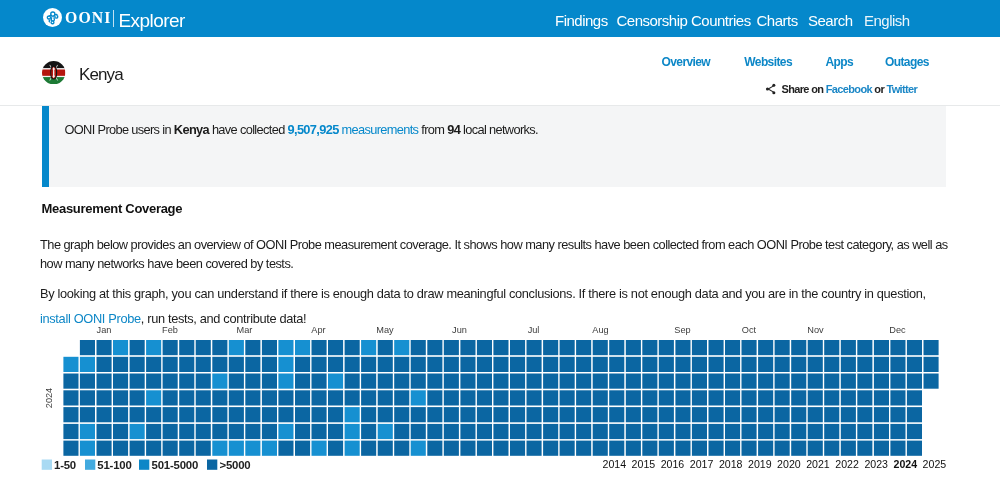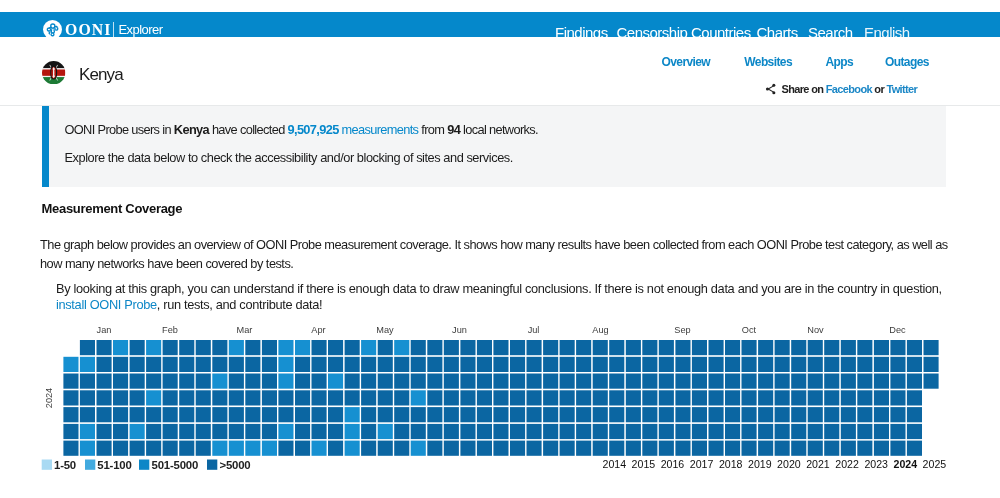--- a/index.html
+++ b/index.html
@@ -1,17 +1,17 @@
 <!DOCTYPE html>
 <html><head><meta charset="utf-8">
 <style>
 * { margin:0; padding:0; box-sizing:border-box; }
 html,body { width:1000px; height:498px; background:#fff; font-family:"Liberation Sans", sans-serif; position:relative; overflow:hidden; }
 .abs { position:absolute; }
-.topbar { position:absolute; left:0; top:12px; width:1000px; height:37px; background:#0588cb; }
+.topbar { position:absolute; left:0; top:0; width:1000px; height:37px; background:#0588cb; }
 .navlink { position:absolute; top:11.6px; color:#fff; font-size:15px; letter-spacing:-0.5px; }
 .subbar { position:absolute; left:0; top:37px; width:1000px; height:68.5px; background:#fff; border-bottom:1px solid #e7e9ea; }
 .sublink { position:absolute; color:#0d87c7; font-size:12px; font-weight:700; letter-spacing:-0.6px; top:18px; }
 .callout { position:absolute; left:42px; top:105.5px; width:904px; height:81.5px; background:#f4f5f6; border-left:7.3px solid #0588cb;padding-left:44px; }
 .body-txt { font-size:12.8px; letter-spacing:-0.5px; color:#1c1c1c; }
 a { text-decoration:none; }
 .blue { color:#0588cb; }
 </style></head>
 <body>
 <div class="topbar">
@@ -23,21 +23,21 @@
 <path d="M14.8 9.0 C16.4 7.3 18.2 8.1 17.8 9.6 C19.3 10.2 18.8 12.6 16.9 12.8 C15.4 13.0 14.6 11.7 15.2 10.6"></path>
 <path d="M11.0 12.3 C9.9 14.6 10.5 16.3 12.3 16.4 C14.2 16.5 14.9 14.9 13.9 12.5"></path>
 <path d="M13.0 16.6 C14.5 18.0 13.7 20.1 11.7 19.9 C10.1 19.7 9.7 18.1 10.7 17.3"></path>
 <path d="M9.0 15.0 C7.8 15.4 7.4 16.6 8.2 17.3"></path>
 </g>
 <circle cx="11.3" cy="10.5" r="0.8" fill="#0588cb"></circle>
 <circle cx="13.7" cy="10.5" r="0.8" fill="#0588cb"></circle>
 </svg>
 <span class="abs" style="left:65px;top:8.7px;color:#fff;font-family:'Liberation Serif',serif;font-weight:700;font-size:15.8px;letter-spacing:1.1px">OONI</span>
 <span class="abs" style="left:112.5px;top:10px;width:1.4px;height:17px;background:rgba(255,255,255,0.75)"></span>
-<span class="abs" style="left:118.5px;top:10px;color:#fff;font-size:13px;font-weight:400;letter-spacing:-0.55px">Explorer</span>
+<span class="abs" style="left:118.5px;top:10px;color:#fff;font-size:19px;font-weight:400;letter-spacing:-0.55px">Explorer</span>
 <span class="navlink" style="left:555px">Findings</span>
 <span class="navlink" style="left:616.5px">Censorship</span>
 <span class="navlink" style="left:691px">Countries</span>
 <span class="navlink" style="left:756.5px">Charts</span>
 <span class="navlink" style="left:808px">Search</span>
 <span class="navlink" style="left:864px;opacity:.92">English</span>
 </div>
 <div class="subbar">
 <svg width="23.4" height="23.4" viewBox="0 0 48 48" style="position:absolute;left:42.4px;top:24px">
 <defs>
@@ -70,25 +70,24 @@
 <circle cx="18" cy="4.5" r="3.1"></circle>
       <circle cx="5" cy="12" r="3.1"></circle>
       <circle cx="18" cy="19.5" r="3.1"></circle>
 <path d="M6 11l11-6.2 1 1.8-11 6.2z"></path>
       <path d="M6 13l11 6.2 1-1.8-11-6.2z"></path>
 </svg>
 <span class="abs" style="left:781.5px;top:45.5px;font-size:11px;font-weight:700;letter-spacing:-0.65px;color:#222">Share on <span class="blue" style="color:#1b87c6">Facebook</span> or <span class="blue" style="color:#1b87c6">Twitter</span></span>
 </div>
 <div class="callout">
 <div class="body-txt" style="position:absolute;left:15.5px;top:16.5px;letter-spacing:-0.65px">OONI Probe users in <b>Kenya</b> have collected <a class="blue"><b>9,507,925</b> measurements</a> from <b>94</b> local networks.</div>
-<div class="body-txt" style="position:absolute;left:15.5px;top:44.5px;letter-spacing:-0.45px">Explore the data below to check the accessibility and/or blocking of sites and services.</div>
 </div>
 <div class="abs" style="left:41.5px;top:201px;font-size:13px;font-weight:700;letter-spacing:-0.3px;color:#111">Measurement Coverage</div>
 <div class="abs body-txt" style="left:40px;top:235.1px;line-height:19.3px;width:920px;letter-spacing:-0.52px">The graph below provides an overview of OONI Probe measurement coverage. It shows how many results have been collected from each OONI Probe test category, as well as<br>how many networks have been covered by tests.</div>
-<div class="abs body-txt" style="left:56px;top:281.1px;line-height:16px;width:940px;letter-spacing:-0.33px">By looking at this graph, you can understand if there is enough data to draw meaningful conclusions. If there is not enough data and you are in the country in question,<br><a class="blue" style="color:#0d87c7">install OONI Probe</a>, run tests, and contribute data!</div>
+<div class="abs body-txt" style="left:40px;top:281.1px;line-height:25px;width:940px;letter-spacing:-0.33px">By looking at this graph, you can understand if there is enough data to draw meaningful conclusions. If there is not enough data and you are in the country in question,<br><a class="blue" style="color:#0d87c7">install OONI Probe</a>, run tests, and contribute data!</div>
 <svg width="1000" height="178" viewBox="0 320 1000 178" style="position:absolute;left:0;top:320px" font-family="Liberation Sans, sans-serif">
 <text x="104" y="333" text-anchor="middle" font-size="9.2" fill="#3c3c3c">Jan</text>
 <text x="170" y="333" text-anchor="middle" font-size="9.2" fill="#3c3c3c">Feb</text>
 <text x="244.5" y="333" text-anchor="middle" font-size="9.2" fill="#3c3c3c">Mar</text>
 <text x="318.5" y="333" text-anchor="middle" font-size="9.2" fill="#3c3c3c">Apr</text>
 <text x="385" y="333" text-anchor="middle" font-size="9.2" fill="#3c3c3c">May</text>
 <text x="459.5" y="333" text-anchor="middle" font-size="9.2" fill="#3c3c3c">Jun</text>
 <text x="533.5" y="333" text-anchor="middle" font-size="9.2" fill="#3c3c3c">Jul</text>
 <text x="600.5" y="333" text-anchor="middle" font-size="9.2" fill="#3c3c3c">Aug</text>
 <text x="682.5" y="333" text-anchor="middle" font-size="9.2" fill="#3c3c3c">Sep</text>

